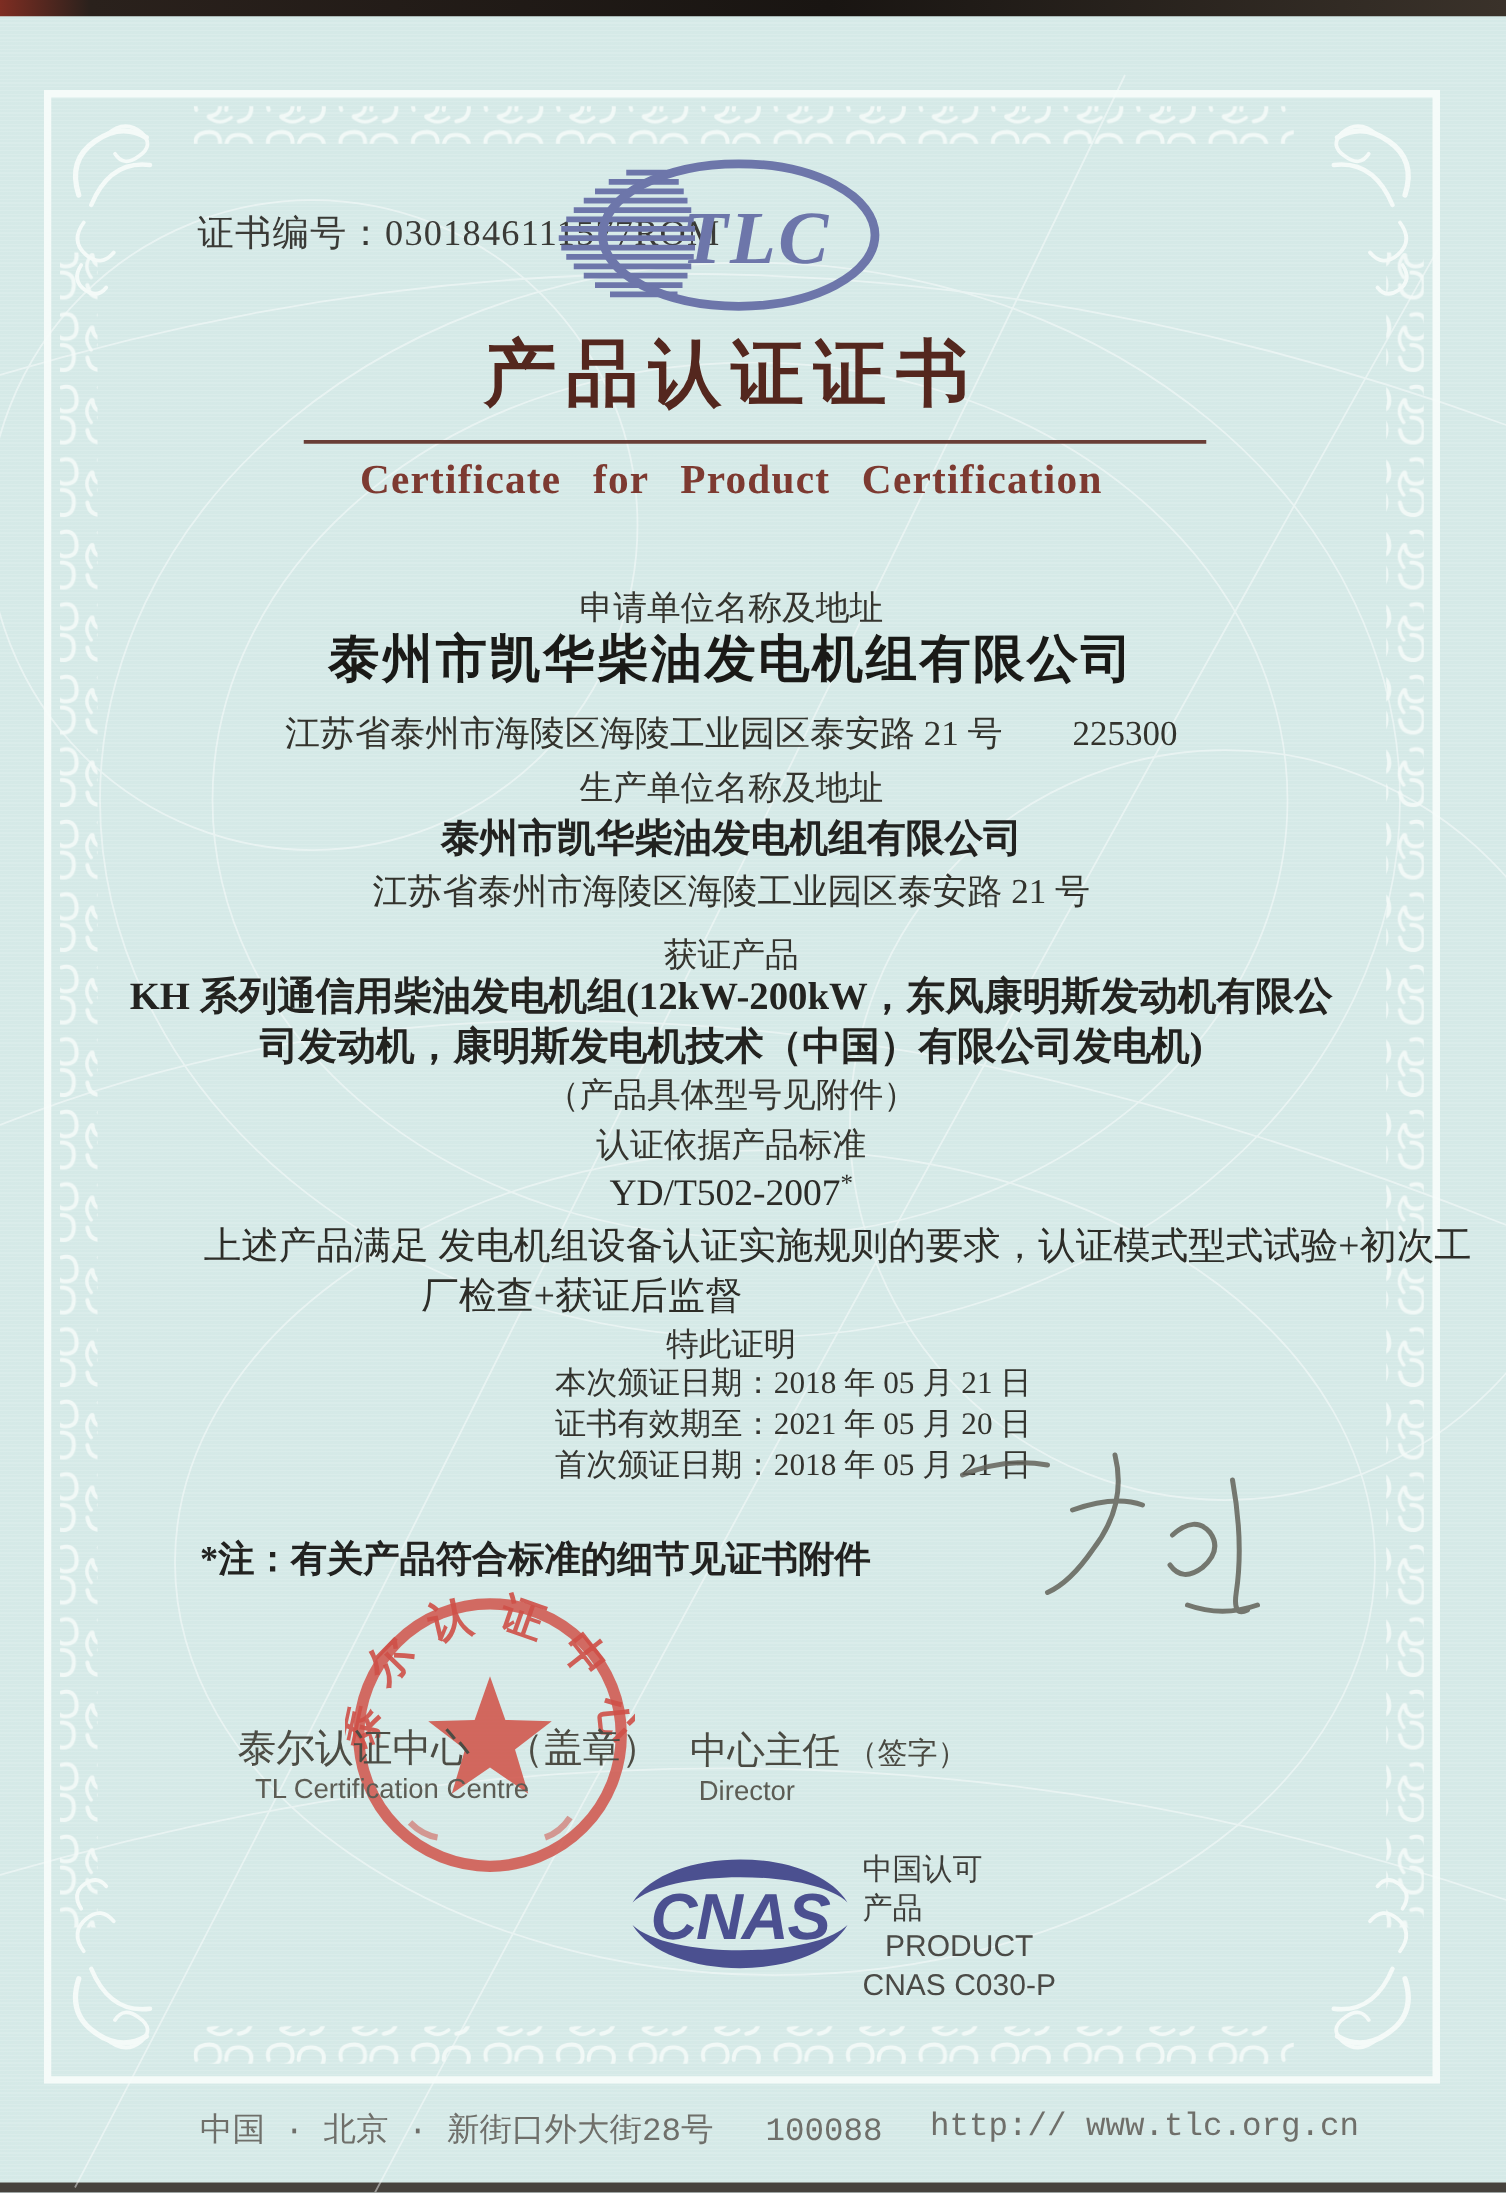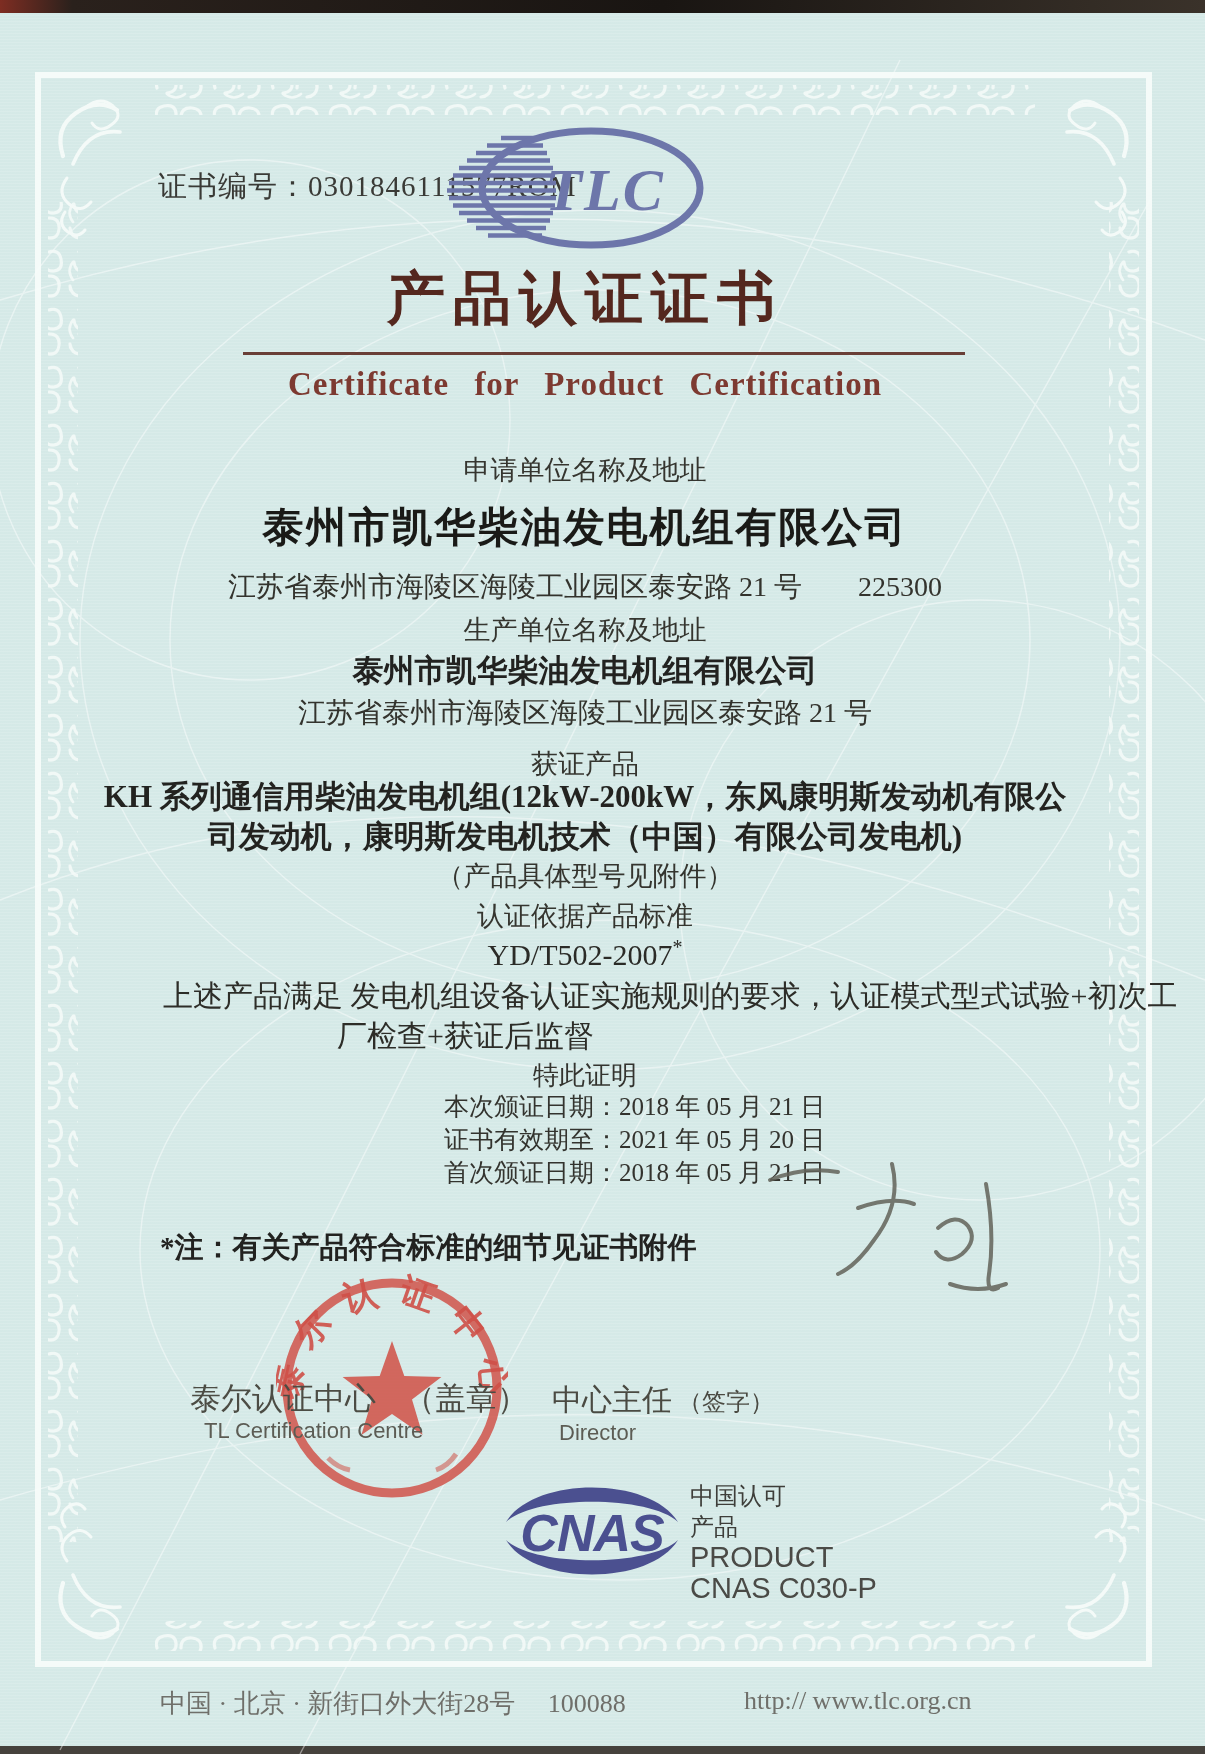--- a/index.html
+++ b/index.html
@@ -13,21 +13,21 @@
   .abs{position:absolute;}
   .ctr{position:absolute;left:20px;width:1130px;text-align:center;white-space:nowrap;}
   .scan-top{left:0;top:0;width:1205px;height:13px;
     background:linear-gradient(90deg,#7e2d22 0%,#2a211c 6%,#191512 55%,#3a322a 100%);}
   .scan-bottom{left:0;top:1746px;width:1205px;height:8px;background:#46423d;}
   .cert-no{top:167px;left:158px;font-size:29px;color:#3a3a36;letter-spacing:1px;white-space:nowrap;}
   .title-cn{top:260px;font-size:58px;font-weight:700;letter-spacing:8px;color:#54271e;}
   .rule{top:352px;left:243px;width:722px;height:3px;background:#5c2b22;opacity:.9;}
   .title-en{top:366px;font-size:33px;font-weight:600;color:#7d3a31;word-spacing:16px;letter-spacing:1px;}
   .lbl{font-size:27px;color:#35352f;}
-  .l-applicant{top:452px;}
+  .l-applicant{top:468px;}
   .name-big{top:500px;font-size:41px;font-weight:700;letter-spacing:2px;color:#1a1a17;}
   .addr{font-size:28px;color:#33332d;}
   .a-applicant{top:568px;}
   .l-manufacturer{top:612px;}
   .name-mid{top:650px;font-size:31px;font-weight:700;color:#222220;}
   .a-manufacturer{top:694px;}
   .l-product{top:732px;margin-top:14px;}
   .prod{font-size:31px;font-weight:700;color:#232320;}
   .p1{top:776px;}
   .p2{top:816px;}
@@ -44,22 +44,22 @@
   .n1{top:1186px;left:160px;}
   .n2{top:1228px;left:160px;}
   .issuer-cn{top:1378px;left:190px;font-size:31px;color:#4c4c44;white-space:nowrap;}
   .issuer-cn .seal-note{margin-left:28px;}
   .issuer-en{top:1418px;left:204px;font-size:22px;color:#5c5c54;font-family:"Liberation Sans","DejaVu Sans",sans-serif;}
   .director-cn{top:1380px;left:552px;font-size:30px;color:#4a4a42;white-space:nowrap;}
   .director-cn .sign-note{font-size:24px;margin-left:6px;}
   .director-en{top:1420px;left:559px;font-size:22px;color:#5c5c54;font-family:"Liberation Sans","DejaVu Sans",sans-serif;}
   .cnas-lines{top:1480px;left:690px;font-family:"Liberation Sans","DejaVu Sans",sans-serif;
     font-size:24px;color:#3e3e3a;line-height:31px;white-space:nowrap;}
-  .cnas-lines .en{font-size:29px;color:#4a4a46;}
-  .footer{top:1686px;font-size:26px;color:#6f6f6a;font-family:Liberation Serif, serif;white-space:nowrap;}
+  .cnas-lines .en{font-size:24px;color:#4a4a46;text-align:center;}
+  .footer{top:1686px;font-size:26px;color:#6f6f6a;font-family:Liberation Mono, monospace;white-space:nowrap;}
   .f-addr{left:160px;}
   .f-url{left:744px;}
   svg text{font-family:"Liberation Serif","DejaVu Serif",serif;}
 </style>
 </head>
 <body>
 
 <div id="page">
 
   <div class="abs scan-top"></div>

